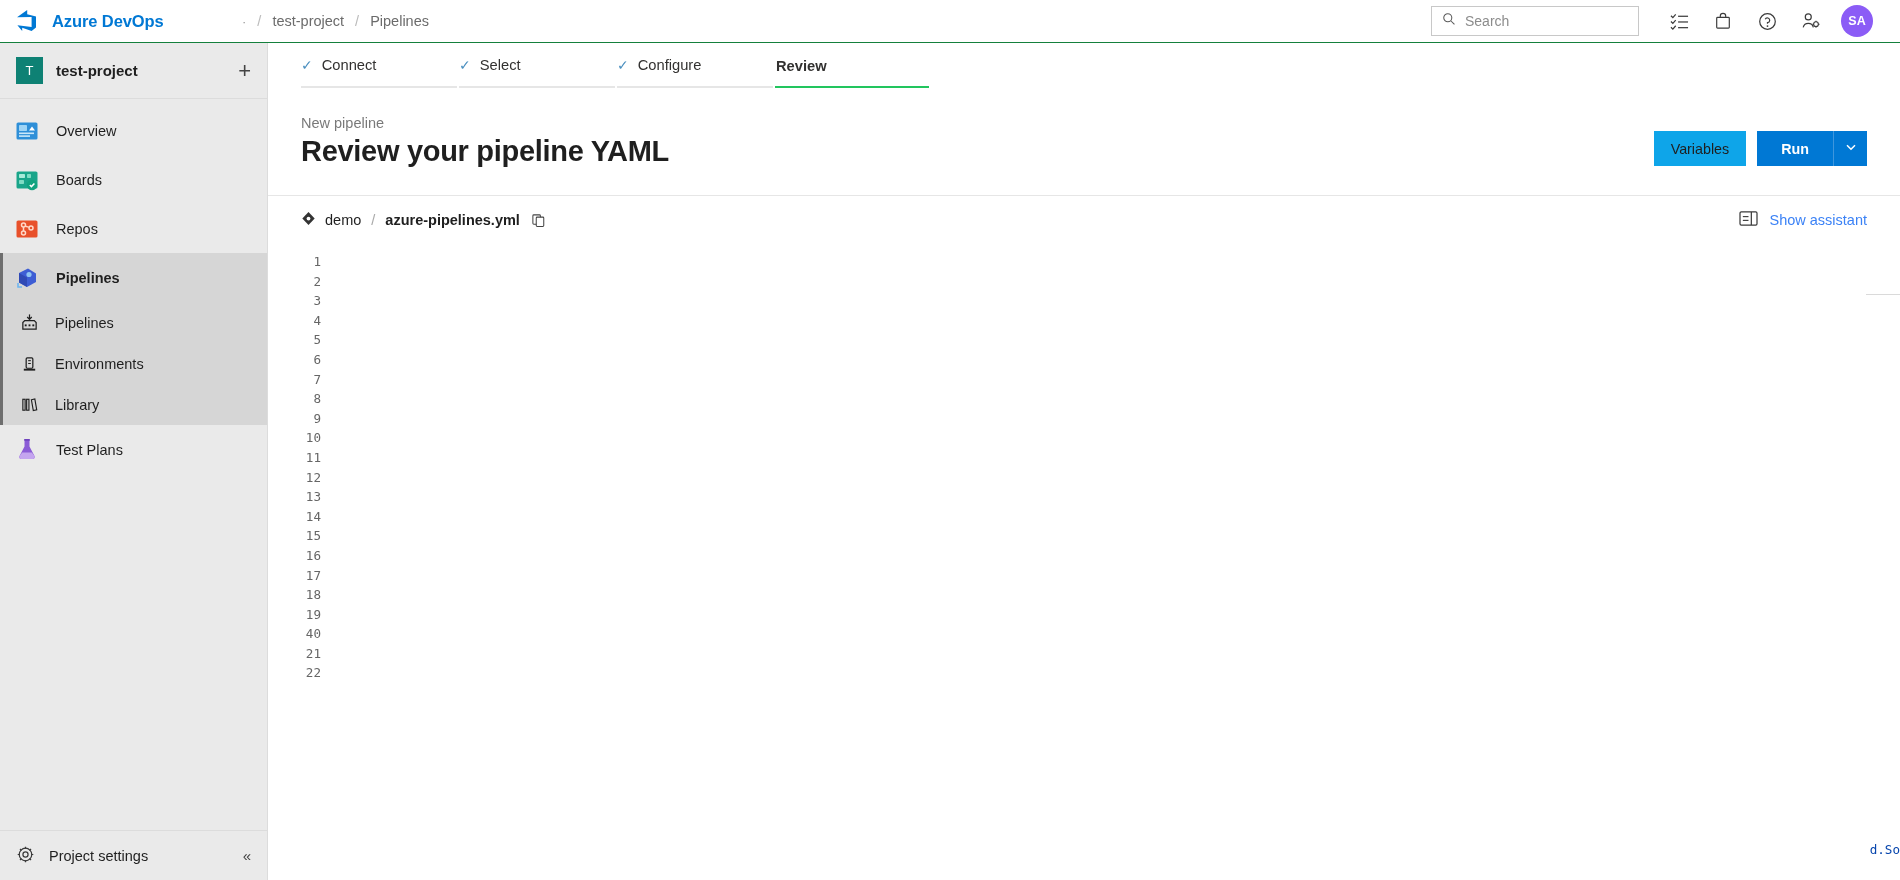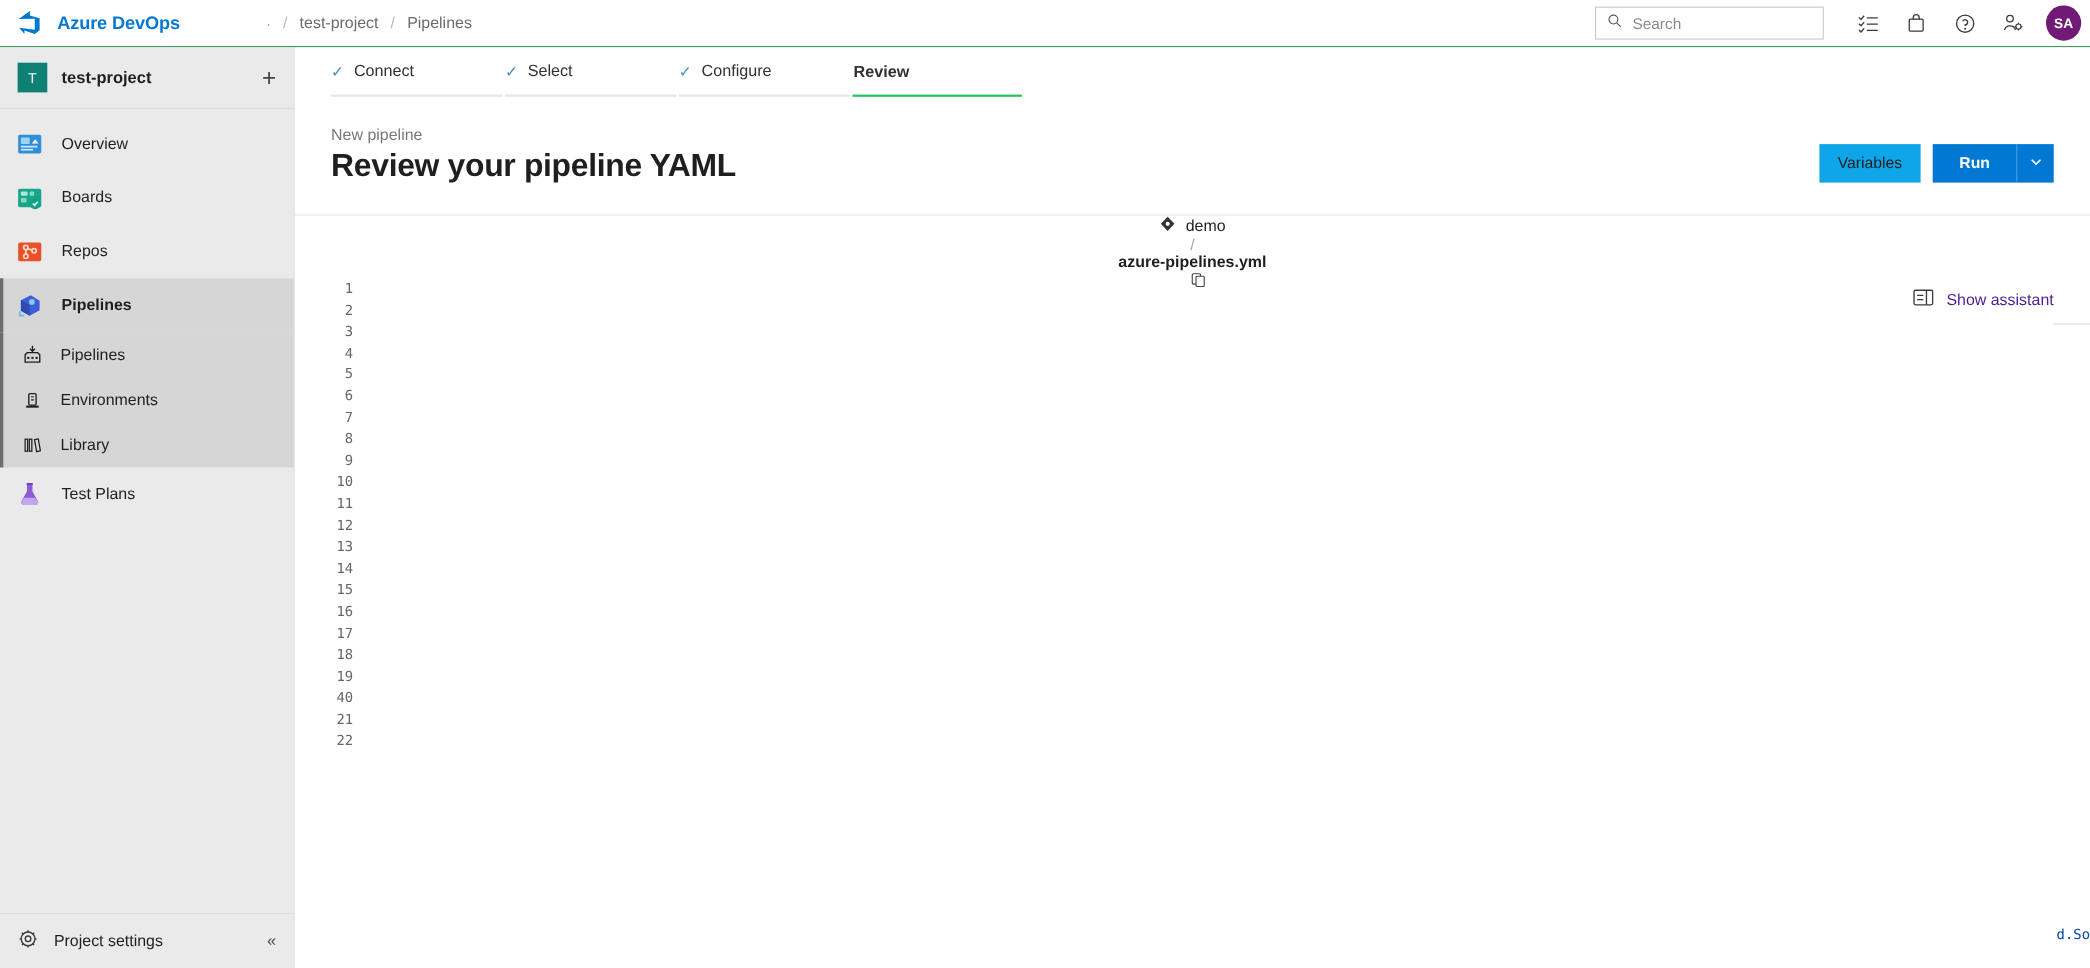--- a/index.html
+++ b/index.html
@@ -25,34 +25,34 @@
     font-size: 16.5px; font-weight: bold; color: #0078d4; letter-spacing: -0.1px;
     white-space: nowrap;
   }
   .crumbs { display: flex; align-items: center; gap: 11px; font-size: 14.5px; color: #777; margin-left: -10px;}
   .crumb-dot { color: #999; font-size: 13px; }
   .crumb-sep { color: #bbb; font-weight: 300; }
   .crumb-link { color: #6b6b6b; }
   .crumb-cur { color: #6b6b6b; }
 
   .topright {
-    margin-left: auto; display: flex; align-items: center; gap: 0px; padding-right: 8px; text-align: center;
+    margin-left: auto; display: flex; align-items: center; gap: 0px; padding-right: 27px; text-align: center;
   }
   .searchbox {
     width: 208px; height: 30px; border: 1px solid #c8c8c8; background:#fff;
     display: flex; align-items: center; gap: 9px; padding: 0 10px; margin-right: 18px;
   }
   .searchbox .ph { font-size: 14px; color: #8c8c8c; }
   .ticon {
     width: 44px; height: 43px; display: flex; align-items: center; justify-content: center;
     color: #444;
   }
   .avatar {
     width: 32px; height: 32px; border-radius: 50%;
-    background: #701a75; color: #fff; font-size: 12.5px; font-weight: bold;
+    background: #8b5cf6; color: #fff; font-size: 12.5px; font-weight: bold;
     display: flex; align-items: center; justify-content: center;
     margin-left: 8px;
   }
 
   
   .sidebar {
     position: absolute; top: 43px; left: 0; width: 268px; height: 837px;
     background: #eaeaea; border-right: 1px solid #dcdcdc;
   }
   .proj-row {
@@ -132,29 +132,29 @@
   .btn-primary-caret {
     height: 35px; width: 34px; background: #0078d4; border: none;
     border-left: 1px solid #3e96dd;
     display: flex; align-items: center; justify-content: center; cursor: pointer;
   }
 
   
   .editorwrap { margin-top: 27px; border-top: 1px solid #e6e6e6; }
   .filebar {
     height: 48px; display: flex; align-items: center; padding: 0 33px;
-    font-size: 14.5px; color: #1f1f1f; flex-direction: column;
+    font-size: 14.5px; color: #1f1f1f;
   }
   .filebar .repo { display:flex; align-items:center; gap: 9px; }
   .filebar .sep { color: #a9a9a9; margin: 0 10px; }
   .filebar .fname { font-weight: bold; }
   .filebar .copy { margin-left: 11px; color: #444; cursor: pointer; display:flex; }
   .assistant {
     margin-left: auto; display: flex; align-items: center; gap: 11px;
-    font-size: 14.5px; color: #4c1d95; cursor: pointer;
+    font-size: 14.5px; color: #3b82f6; cursor: pointer;
   }
 
   .codearea { position: relative; height: 640px; display: flex; }
   .gutter {
     width: 63px; flex: 0 0 63px; padding-top: 8px;
     text-align: right; padding-right: 10px;
     font-family: "DejaVu Sans Mono", monospace; font-size: 12.6px; color: #666;
     line-height: 19.6px;
     user-select: none;
   }

